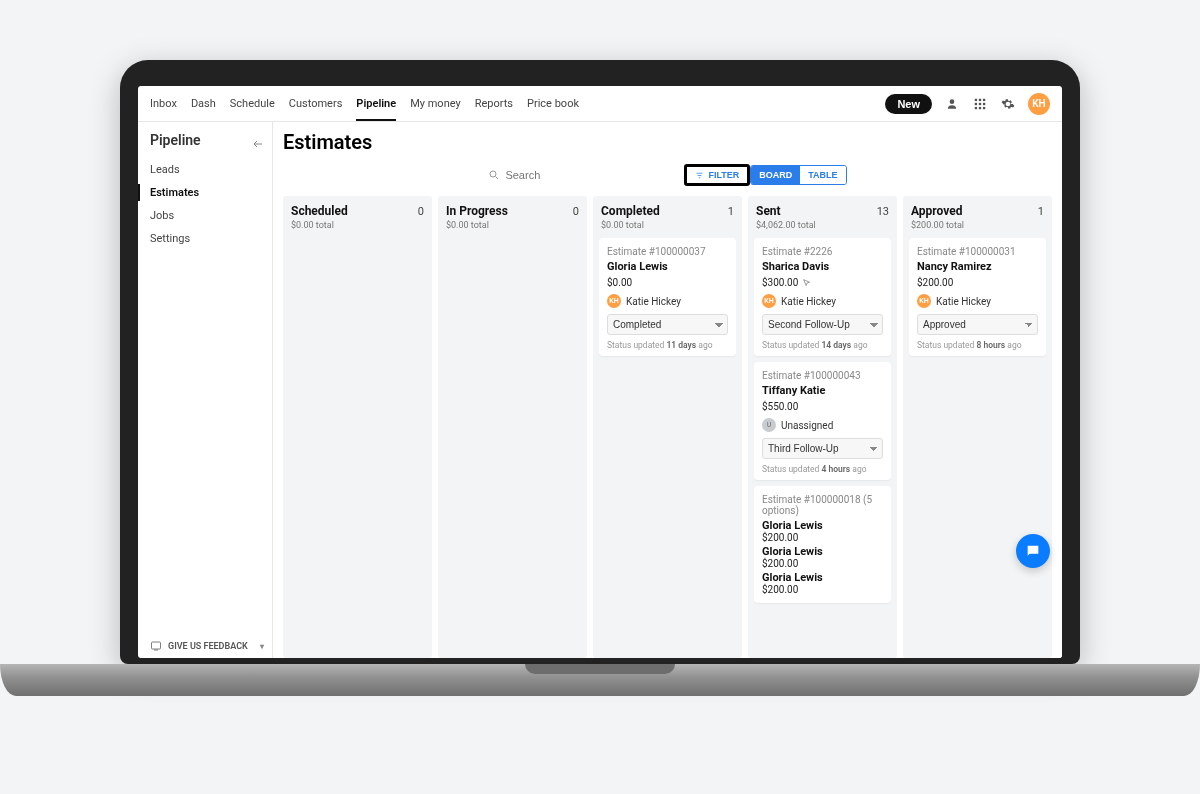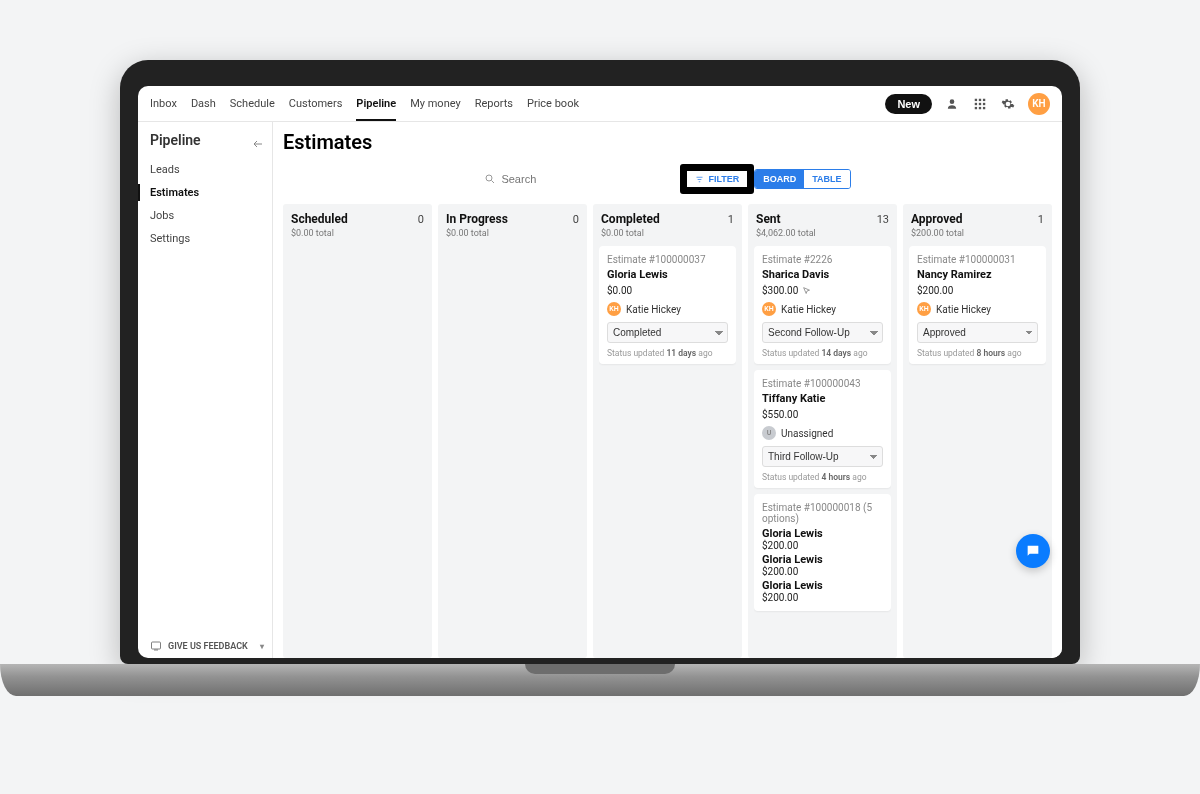--- a/index.html
+++ b/index.html
@@ -22,21 +22,21 @@
   }
   .screen-bezel {
     background: #222;
     border-radius: 28px 28px 8px 8px;
     padding: 26px 18px 6px;
     box-shadow: 0 8px 30px rgba(0,0,0,.25);
   }
   .screen {
     background: #fff;
     height: 572px;
-    border-radius: 10px;
+    border-radius: 3px;
     overflow: hidden;
     display: flex;
     flex-direction: column;
   }
   .base {
     height: 32px;
     background: linear-gradient(180deg,#b5b5b5 0%,#929292 40%,#6f6f6f 100%);
     border-radius: 0 0 20px 20px / 0 0 40px 40px;
     position: relative;
     margin: 0 -120px;
@@ -106,21 +106,21 @@
 
   .toolbar { display:flex; align-items:center; justify-content:center; margin-bottom:10px; }
   .search-wrap { display:flex; align-items:center; gap:6px; }
   .search-box {
     display:flex; align-items:center; gap:5px; width:190px; height:22px;
     border:none; border-bottom:1px solid transparent; font-size:11px; color:#888;
   }
   .search-box svg { width:12px; height:12px; stroke:#999; fill:none; stroke-width:2; }
   .search-box input { border:none; outline:none; font-size:11px; flex:1; color:#333; }
   .filter-btn {
-    border:7px solid #000000; color:#2b7de9; background:#fff; font-size:9px;
+    border:3px solid #000000; color:#2b7de9; background:#fff; font-size:9px;
     font-weight:600; padding:3px 8px; border-radius:3px; display:flex;
     align-items:center; gap:4px; cursor:pointer;
   }
   .filter-btn svg { width:9px; height:9px; stroke:#2b7de9; fill:none; stroke-width:2; }
   .view-toggle { display:flex; border:1px solid #2b7de9; border-radius:3px; overflow:hidden; }
   .view-toggle button {
     border:none; font-size:9px; font-weight:600; padding:4px 8px; cursor:pointer;
   }
   .view-toggle .active { background:#2b7de9; color:#fff; }
   .view-toggle .inactive { background:#fff; color:#2b7de9; }

